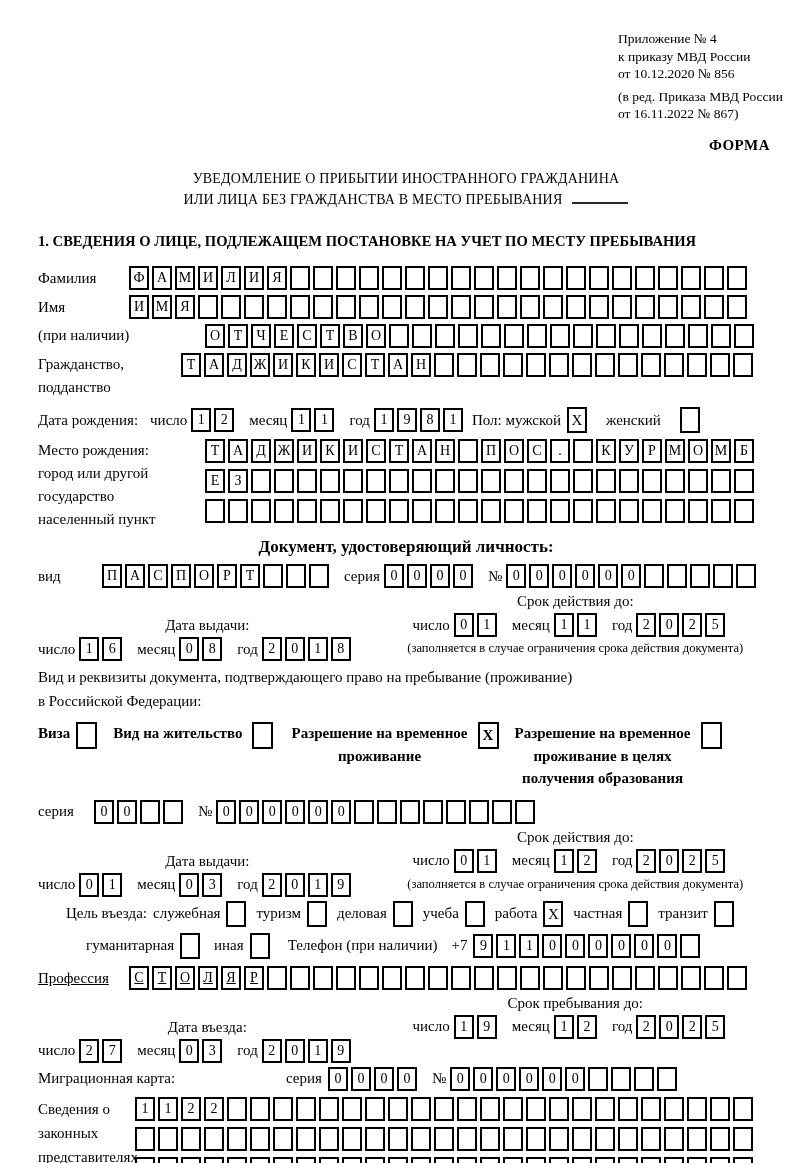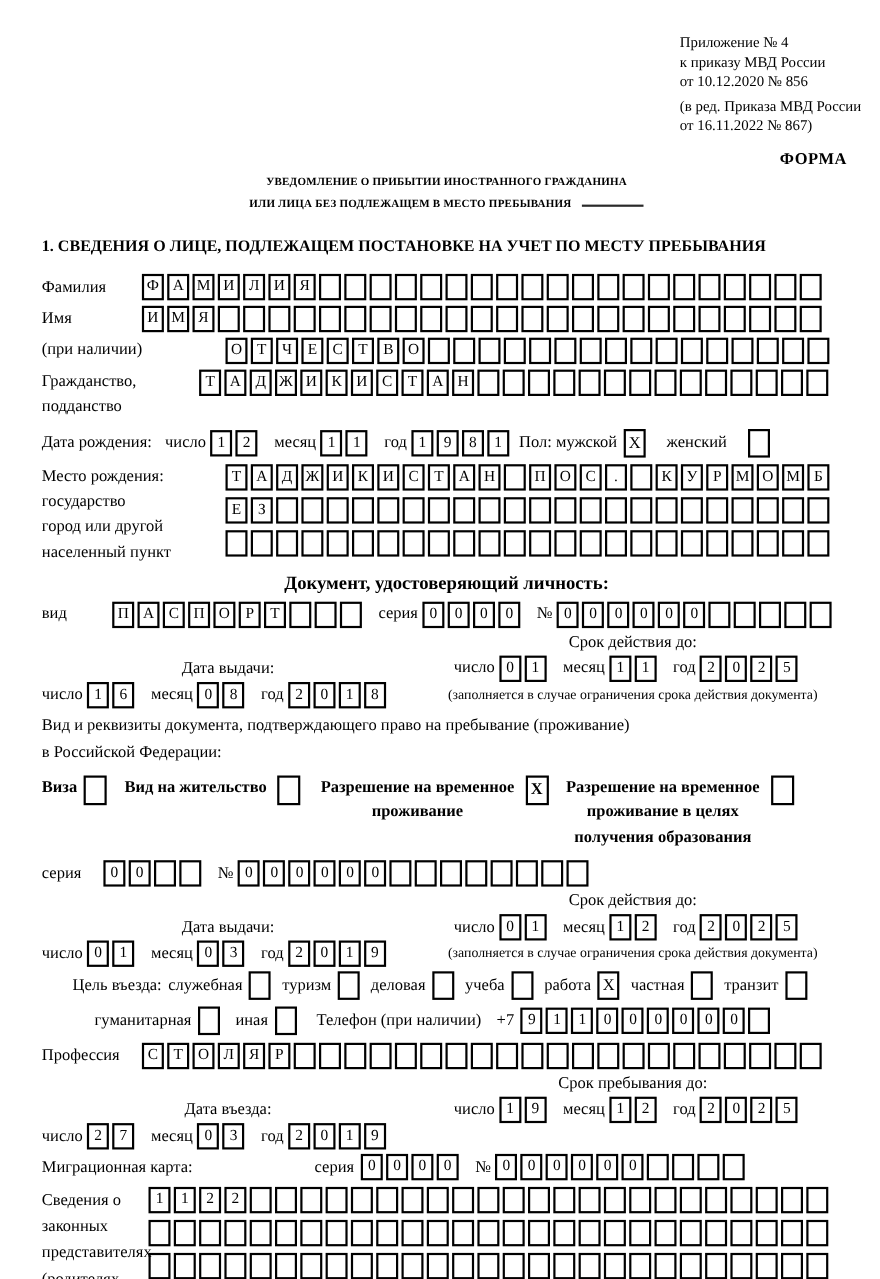--- a/index.html
+++ b/index.html
@@ -1,21 +1,21 @@
 <!DOCTYPE html>
 <html><head>
 <meta charset="utf-8">
 <style>
   html,body{margin:0;padding:0;background:#fff;}
   body{width:800px;height:1163px;overflow:hidden;font-family:"Liberation Serif",serif;color:#000;font-size:15px;}
   .page{padding:30px 26px 0 38px;box-sizing:border-box;}
   .appendix{width:195px;margin-left:580px;font-size:13.5px;line-height:1.3;}
   .appendix .part2{margin-top:5px;}
   .forma{text-align:right;font-weight:bold;font-size:15px;margin-top:14px;padding-right:4px;letter-spacing:.5px;}
-  .title{text-align:center;font-weight:bold;font-size:10px;line-height:1.55;margin-top:4px;letter-spacing:.2px;}
+  .title{text-align:center;font-weight:normal;font-size:14px;line-height:1.55;margin-top:14px;letter-spacing:.2px;}
   .blankline{display:inline-block;width:56px;border-bottom:2px solid #2a2a2a;height:13px;margin-left:10px;}
   .sect{font-weight:bold;font-size:14.6px;margin-top:22px;margin-bottom:16px;}
   .frow{display:flex;align-items:flex-start;margin-bottom:5px;}
   .flabel{flex:none;line-height:24px;}
   .flabel div{line-height:23px;}
   .w91{width:91px}.w143{width:143px}.w167{width:167px}
   .cells{display:flex;flex:none;}
   .cell{flex:none;width:20px;height:24px;border:2px solid #000;box-sizing:border-box;margin-right:3px;text-align:center;line-height:20px;font-size:14px;}
   .chk{display:inline-block;flex:none;width:21px;height:27px;border:2px solid #000;box-sizing:border-box;text-align:center;line-height:23px;font-size:15px;}
   .chk.sm{width:20px;height:26px;line-height:22px;}
@@ -53,21 +53,21 @@
     <div class="part2">
       <div>(в ред. Приказа МВД России</div>
       <div>от 16.11.2022 № 867)</div>
     </div>
   </div>
 
   <div class="forma">ФОРМА</div>
 
   <div class="title">
     <div>УВЕДОМЛЕНИЕ О ПРИБЫТИИ ИНОСТРАННОГО ГРАЖДАНИНА</div>
-    <div><span>ИЛИ ЛИЦА БЕЗ ПОДЛЕЖАЩЕМ В МЕСТО ПРЕБЫВАНИЯ</span><span class="blankline"></span></div>
+    <div><span>ИЛИ ЛИЦА БЕЗ ГРАЖДАНСТВА В МЕСТО ПРЕБЫВАНИЯ</span><span class="blankline"></span></div>
   </div>
 
   <div class="sect">1. СВЕДЕНИЯ О ЛИЦЕ, ПОДЛЕЖАЩЕМ ПОСТАНОВКЕ НА УЧЕТ ПО МЕСТУ ПРЕБЫВАНИЯ</div>
 
   <div class="frow">
     <div class="flabel w91">Фамилия</div>
     <div class="cells">
         <span class="cell">Ф</span>
         <span class="cell">А</span>
         <span class="cell">М</span>
@@ -218,22 +218,22 @@
       </span>
     <span class="ml6">Пол: мужской</span>
     <span class="chk sm ml6">X</span>
     <span class="ml10">женский</span>
     <span class="chk sm ml10"></span>
   </div>
 
   <div class="frow" style="margin-top:6px;">
     <div class="flabel w167">
       <div>Место рождения:</div>
+      <div>город или другой</div>
       <div>государство</div>
-      <div>город или другой</div>
       <div>населенный пункт</div>
     </div>
     <div>
       <div class="cells cellsrow">
           <span class="cell">Т</span>
           <span class="cell">А</span>
           <span class="cell">Д</span>
           <span class="cell">Ж</span>
           <span class="cell">И</span>
           <span class="cell">К</span>
@@ -534,21 +534,21 @@
         <span class="cell">0</span>
         <span class="cell">0</span>
         <span class="cell">0</span>
         <span class="cell">0</span>
         <span class="cell">0</span>
         <span class="cell">0</span>
         <span class="cell"></span>
       </span>
   </div>
 
-  <div class="frow" style="margin-top:7px;">
+  <div class="frow" style="margin-top:7px;text-decoration:underline;">
     <div class="flabel w91">Профессия</div>
     <div class="cells">
         <span class="cell">С</span>
         <span class="cell">Т</span>
         <span class="cell">О</span>
         <span class="cell">Л</span>
         <span class="cell">Я</span>
         <span class="cell">Р</span>
         <span class="cell"></span>
         <span class="cell"></span>

